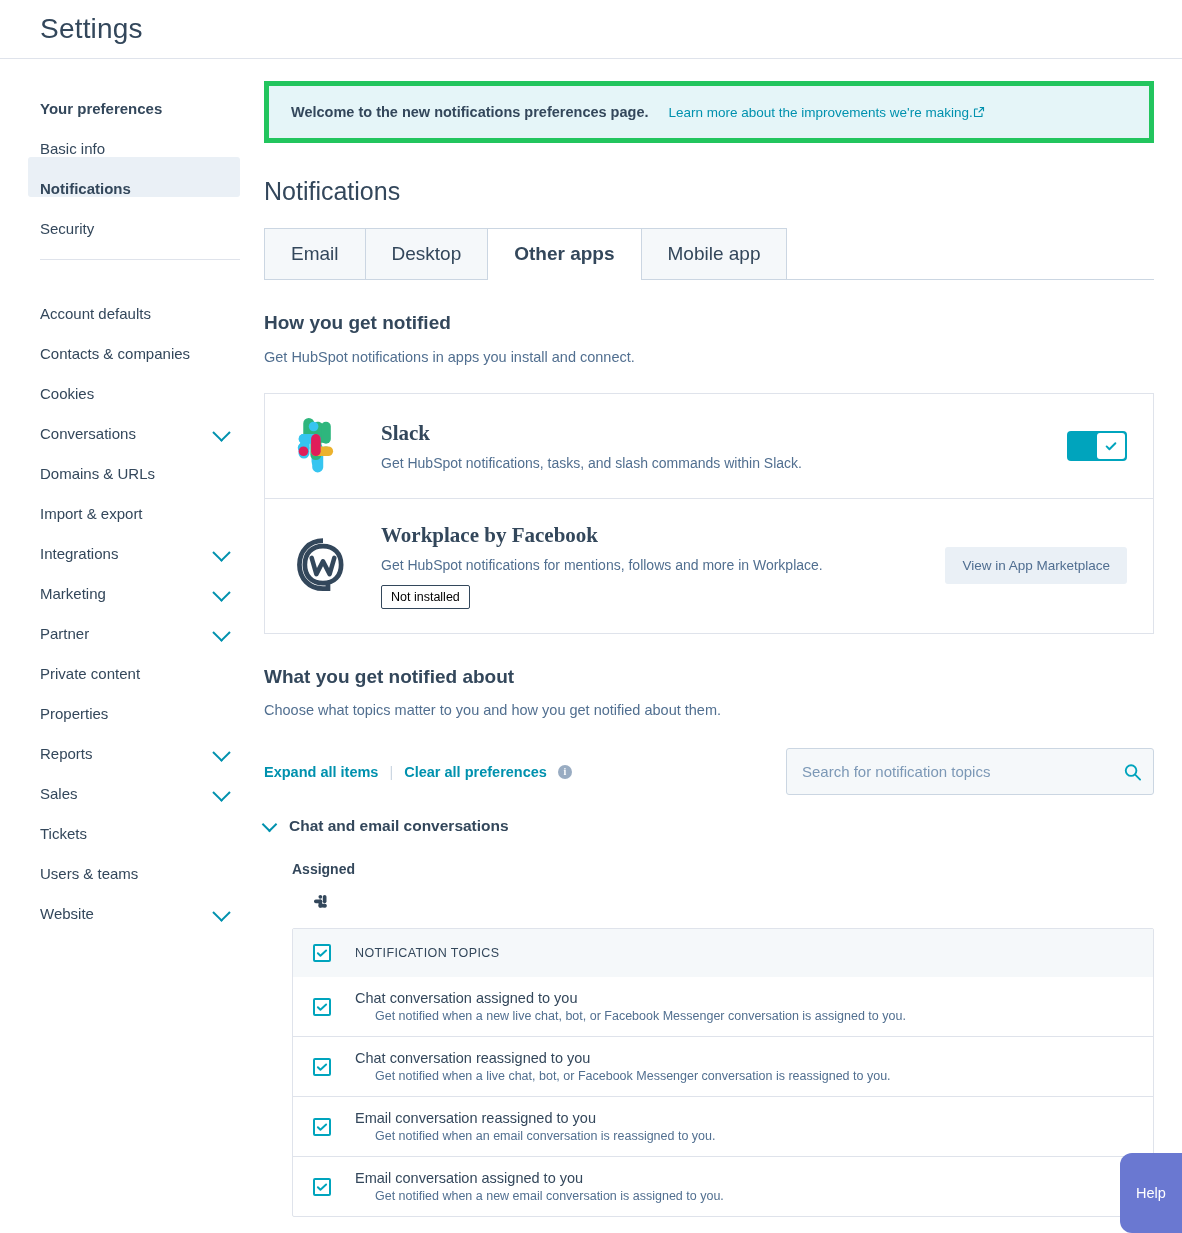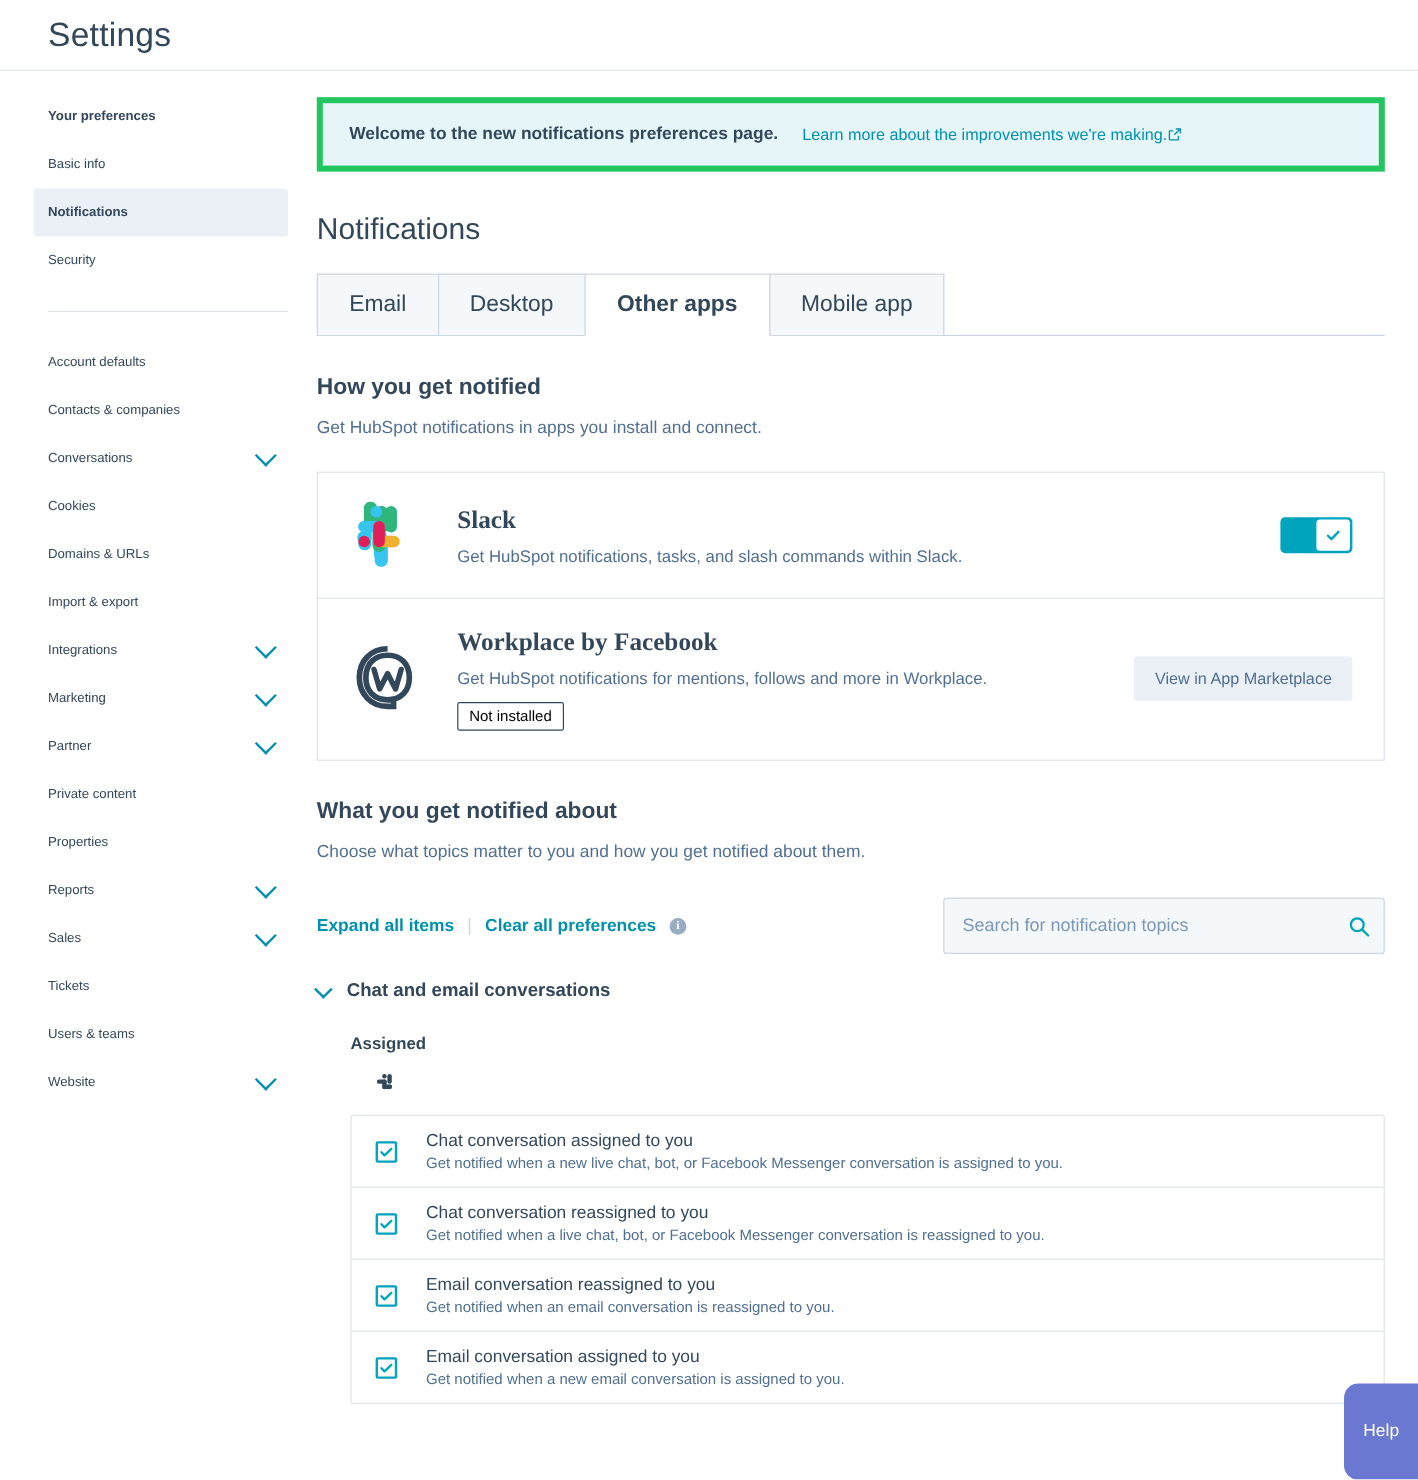--- a/index.html
+++ b/index.html
@@ -34,27 +34,27 @@
   .page { display: flex; align-items: flex-start; }
 
   
   .sidebar {
     width: 264px;
     flex: 0 0 264px;
     padding-top: 18px;
   }
   .nav-item {
     display: flex;
-    align-items: center;
+    align-items: flex-end;
     justify-content: space-between;
     height: 40px;
     margin: 0 24px 0 28px;
     padding: 0 12px;
     border-radius: 3px;
-    font-size: 11px;
+    font-size: 15px;
     color: #33475b;
     cursor: pointer;
   }
   .nav-item.header-item { font-weight: 700; }
   .nav-item.active {
     background: #eaf0f6;
     font-weight: 700;
   }
   .nav-label { white-space: nowrap; }
   .chev {
@@ -303,21 +303,21 @@
     flex: 0 0 18px;
     border: 2px solid #00a4bd;
     border-radius: 2px;
     background: #fff;
     display: flex;
     align-items: center;
     justify-content: center;
     cursor: pointer;
   }
   .topic-title { font-size: 14.5px; margin-bottom: 3px; }
-  .topic-desc { font-size: 12.5px; color: #516f90; }
+  .topic-desc { font-size: 12.5px; color: #516f90; margin-left: 20px; }
 
   
   .help-btn {
     position: absolute;
     right: 0; bottom: 0;
     width: 62px; height: 80px;
     background: #6a78d1;
     border-radius: 12px 0 0 12px;
     color: #fff;
     font-size: 14.5px;
@@ -355,25 +355,25 @@
       </div>
     <div class="nav-divider"></div>
     <div id="nav-secondary">
         <div class="nav-item">
           <span class="nav-label">Account defaults</span>
         </div>
         <div class="nav-item">
           <span class="nav-label">Contacts &amp; companies</span>
         </div>
         <div class="nav-item">
+          <span class="nav-label">Cookies</span>
+        </div>
+        <div class="nav-item">
           <span class="nav-label">Conversations</span>
           <span class="chev"></span>
-        </div>
-        <div class="nav-item">
-          <span class="nav-label">Cookies</span>
         </div>
         <div class="nav-item">
           <span class="nav-label">Domains &amp; URLs</span>
         </div>
         <div class="nav-item">
           <span class="nav-label">Import &amp; export</span>
         </div>
         <div class="nav-item">
           <span class="nav-label">Integrations</span>
           <span class="chev"></span>
@@ -546,20 +546,28 @@
               <rect x="0" y="22" width="40" height="18" rx="9" fill="#33475b"></rect>
               <rect x="43" y="0" width="18" height="40" rx="9" fill="#33475b"></rect>
               <rect x="43" y="43" width="18" height="18" rx="9" fill="#33475b"></rect>
               <rect x="22" y="43" width="40" height="18" rx="9" fill="#33475b"></rect>
               <rect x="22" y="22" width="18" height="40" rx="9" fill="#33475b"></rect>
             </svg>
           </span>
         </div>
 
         <div class="table">
+          <div class="trow thead">
+            <span class="cb">
+              <svg width="12" height="12" viewBox="0 0 16 16" fill="none" stroke="#00a4bd" stroke-width="2.6" stroke-linecap="round" stroke-linejoin="round">
+                <path d="M2.5 8.3l3.4 3.4L13.5 4.6"></path>
+              </svg>
+            </span>
+            <span class="thead-label">NOTIFICATION TOPICS</span>
+          </div>
           <div id="topic-rows">
               <div class="trow">
                 <span class="cb">
                   <svg width="12" height="12" viewBox="0 0 16 16" fill="none" stroke="#00a4bd" stroke-width="2.6" stroke-linecap="round" stroke-linejoin="round">
                     <path d="M2.5 8.3l3.4 3.4L13.5 4.6"></path>
                   </svg>
                 </span>
                 <div>
                   <div class="topic-title">Chat conversation assigned to you</div>
                   <div class="topic-desc">Get notified when a new live chat, bot, or Facebook Messenger conversation is assigned to you.</div>

